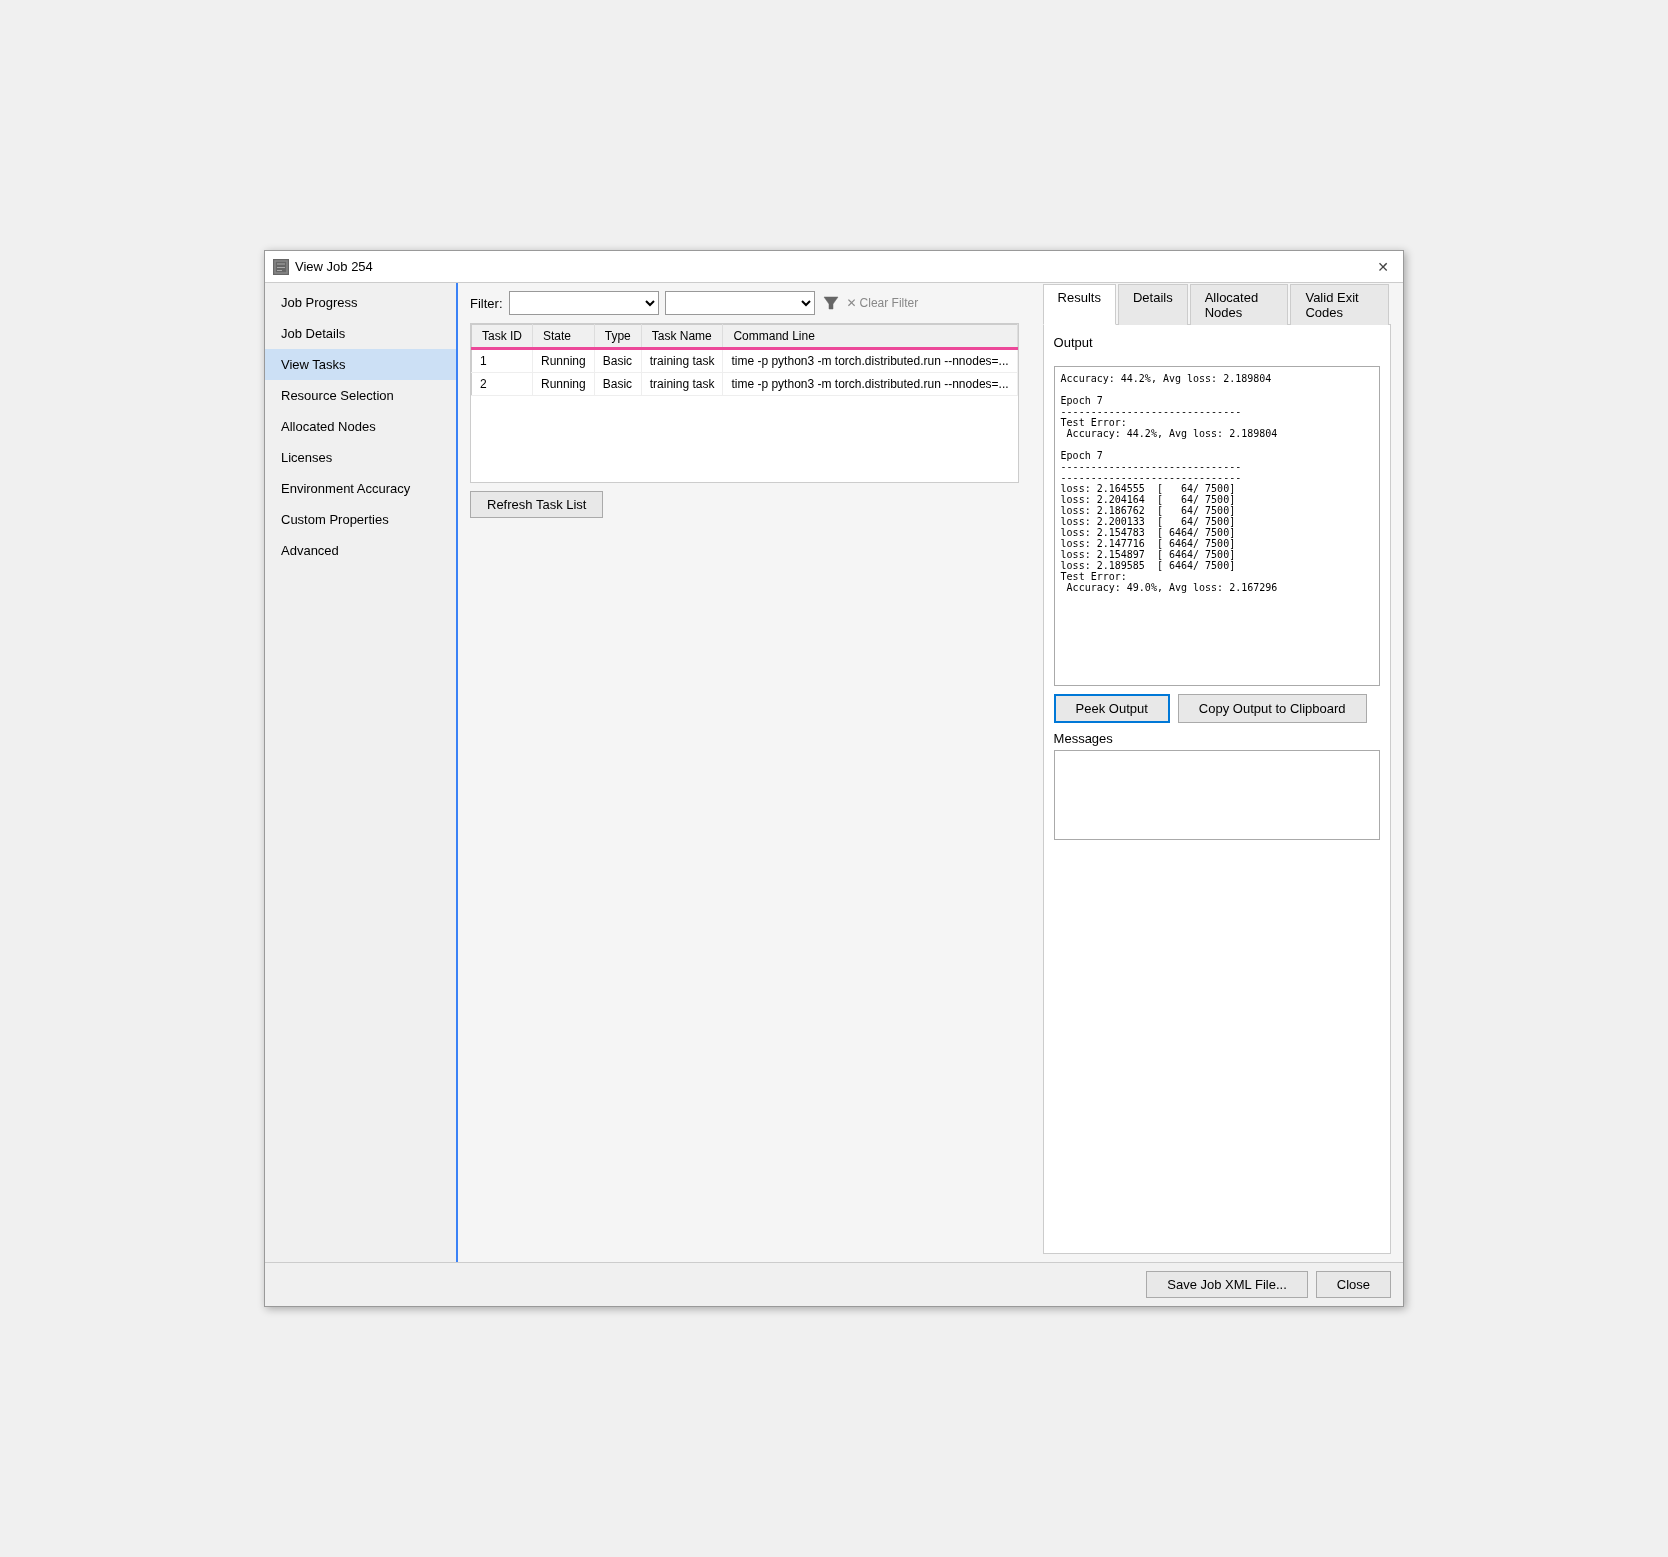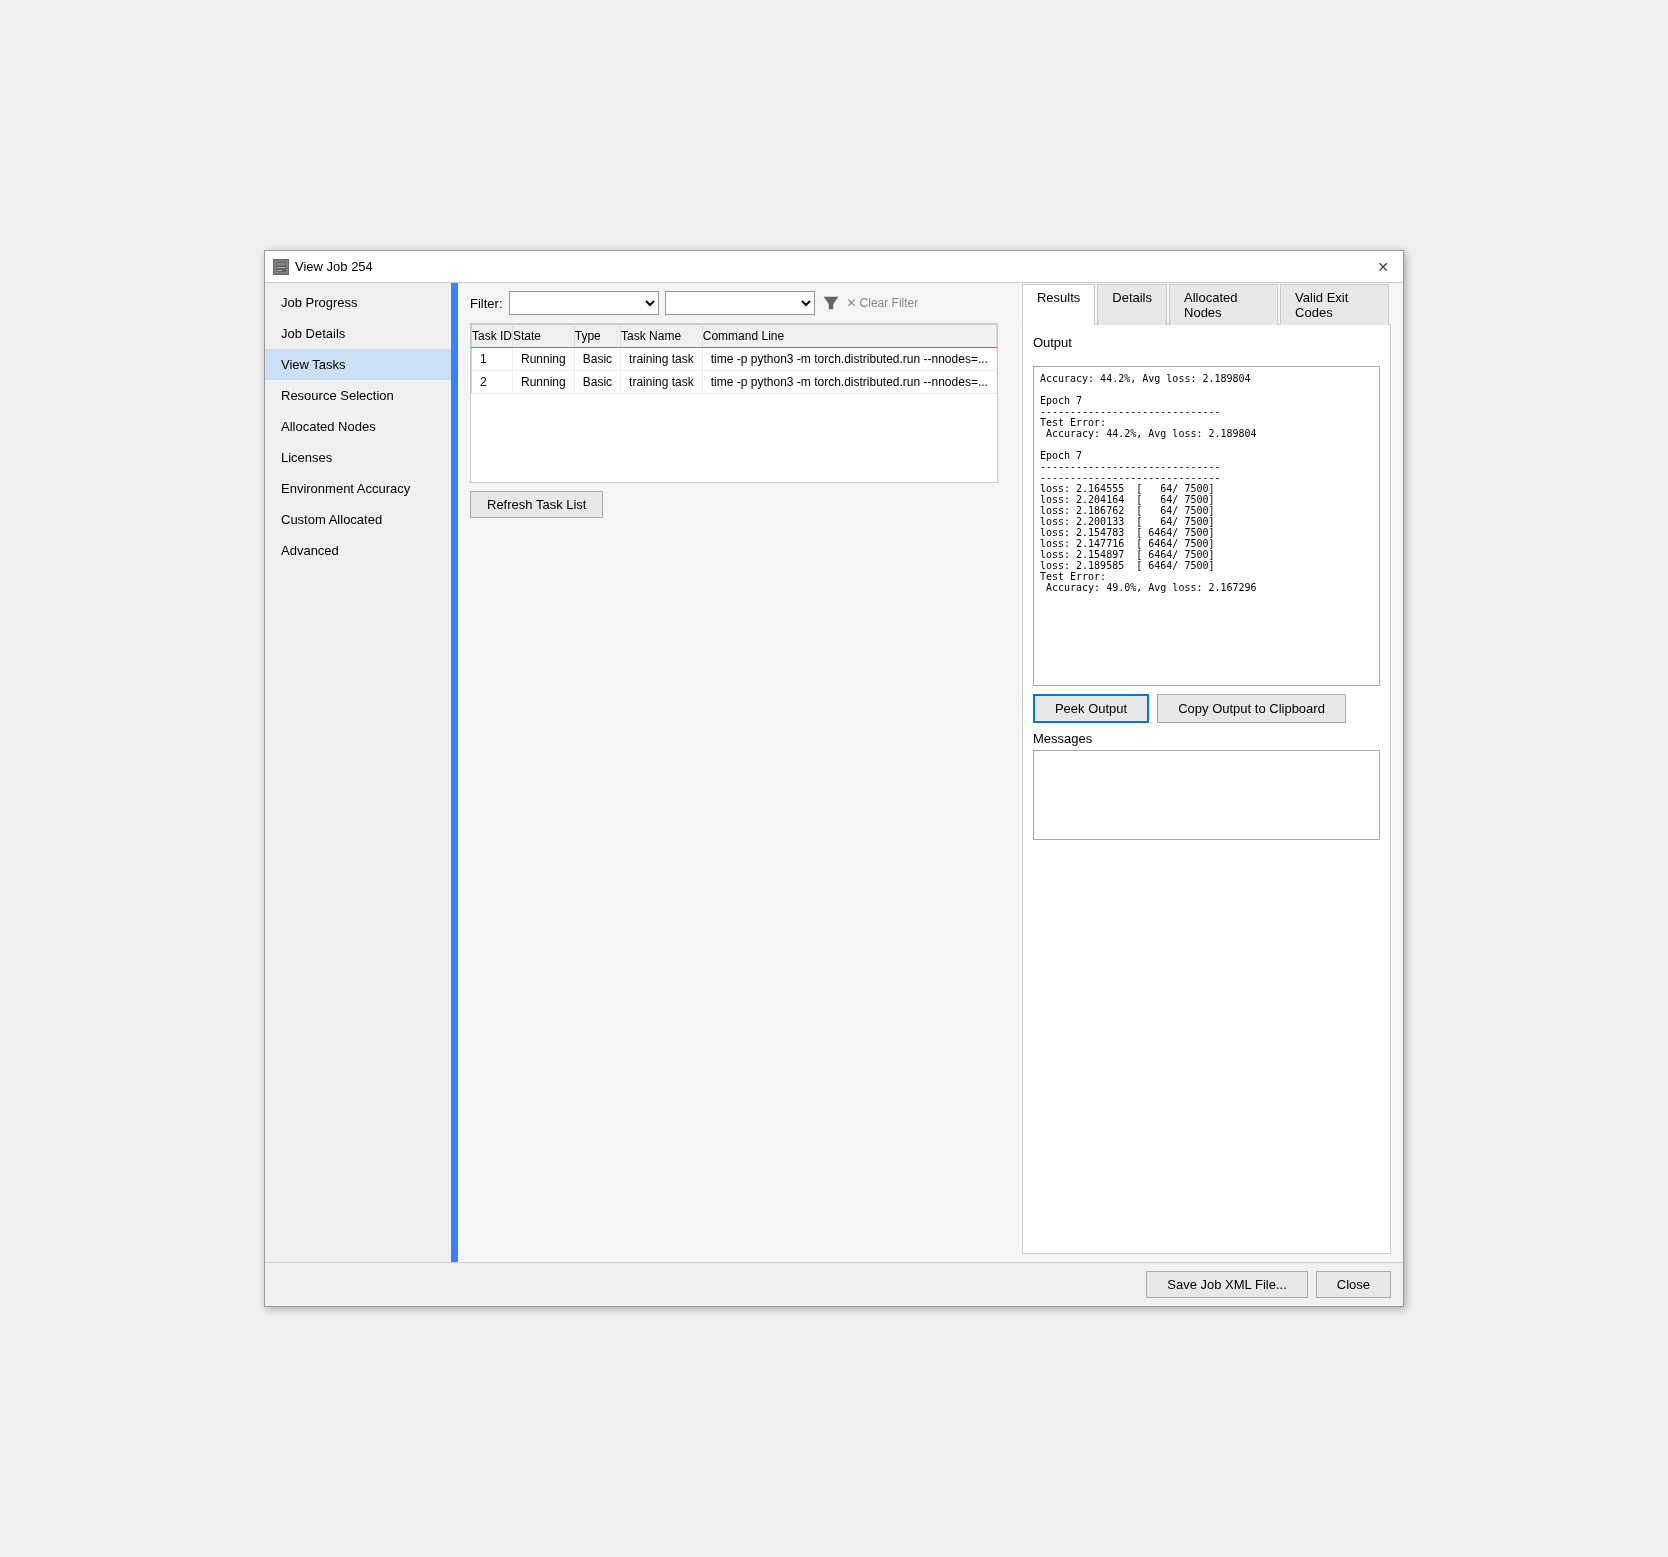--- a/index.html
+++ b/index.html
@@ -63,21 +63,21 @@
       justify-content: center;
     }
     .main-content {
       display: flex;
       flex: 1;
       overflow: hidden;
     }
     .sidebar {
       width: 193px;
       background: #f0f0f0;
-      border-right: 7px solid #3b82f6;
+      border-right: 2px solid #3b82f6;
       flex-shrink: 0;
       padding: 4px 0;
     }
     .sidebar-item {
       padding: 8px 16px;
       cursor: pointer;
       color: #000;
       font-size: 13px;
     }
     .sidebar-item.active {
@@ -135,23 +135,23 @@
     }
     .task-table {
       width: 100%;
       border-collapse: collapse;
       background: white;
       border: 1px solid #ccc;
       margin-bottom: 8px;
     }
     .task-table th {
       background: #f0f0f0;
-      border-bottom: 1px solid #ec4899;
+      border-bottom: 3px solid #ec4899;
       border-right: 1px solid #ddd;
-      padding: 4px 0;
+      padding: 4px 10px;
       text-align: left;
       font-size: 12px;
       font-weight: normal;
     }
     .task-table td {
       border-bottom: 1px solid #eee;
       border-right: 1px solid #eee;
       padding: 4px 8px;
       font-size: 12px;
     }
@@ -301,21 +301,21 @@
   <div class="main-content">
 
     <div class="sidebar">
       <div class="sidebar-item">Job Progress</div>
       <div class="sidebar-item">Job Details</div>
       <div class="sidebar-item active">View Tasks</div>
       <div class="sidebar-item">Resource Selection</div>
       <div class="sidebar-item">Allocated Nodes</div>
       <div class="sidebar-item">Licenses</div>
       <div class="sidebar-item">Environment Accuracy</div>
-      <div class="sidebar-item">Custom Allocated</div>
+      <div class="sidebar-item">Custom Properties</div>
       <div class="sidebar-item">Advanced</div>
     </div>
 
     <div class="right-panel">
 
       <div class="top-section">
         
         <div class="filter-bar">
           <span class="filter-label">Filter:</span>
           <select class="filter-select">

